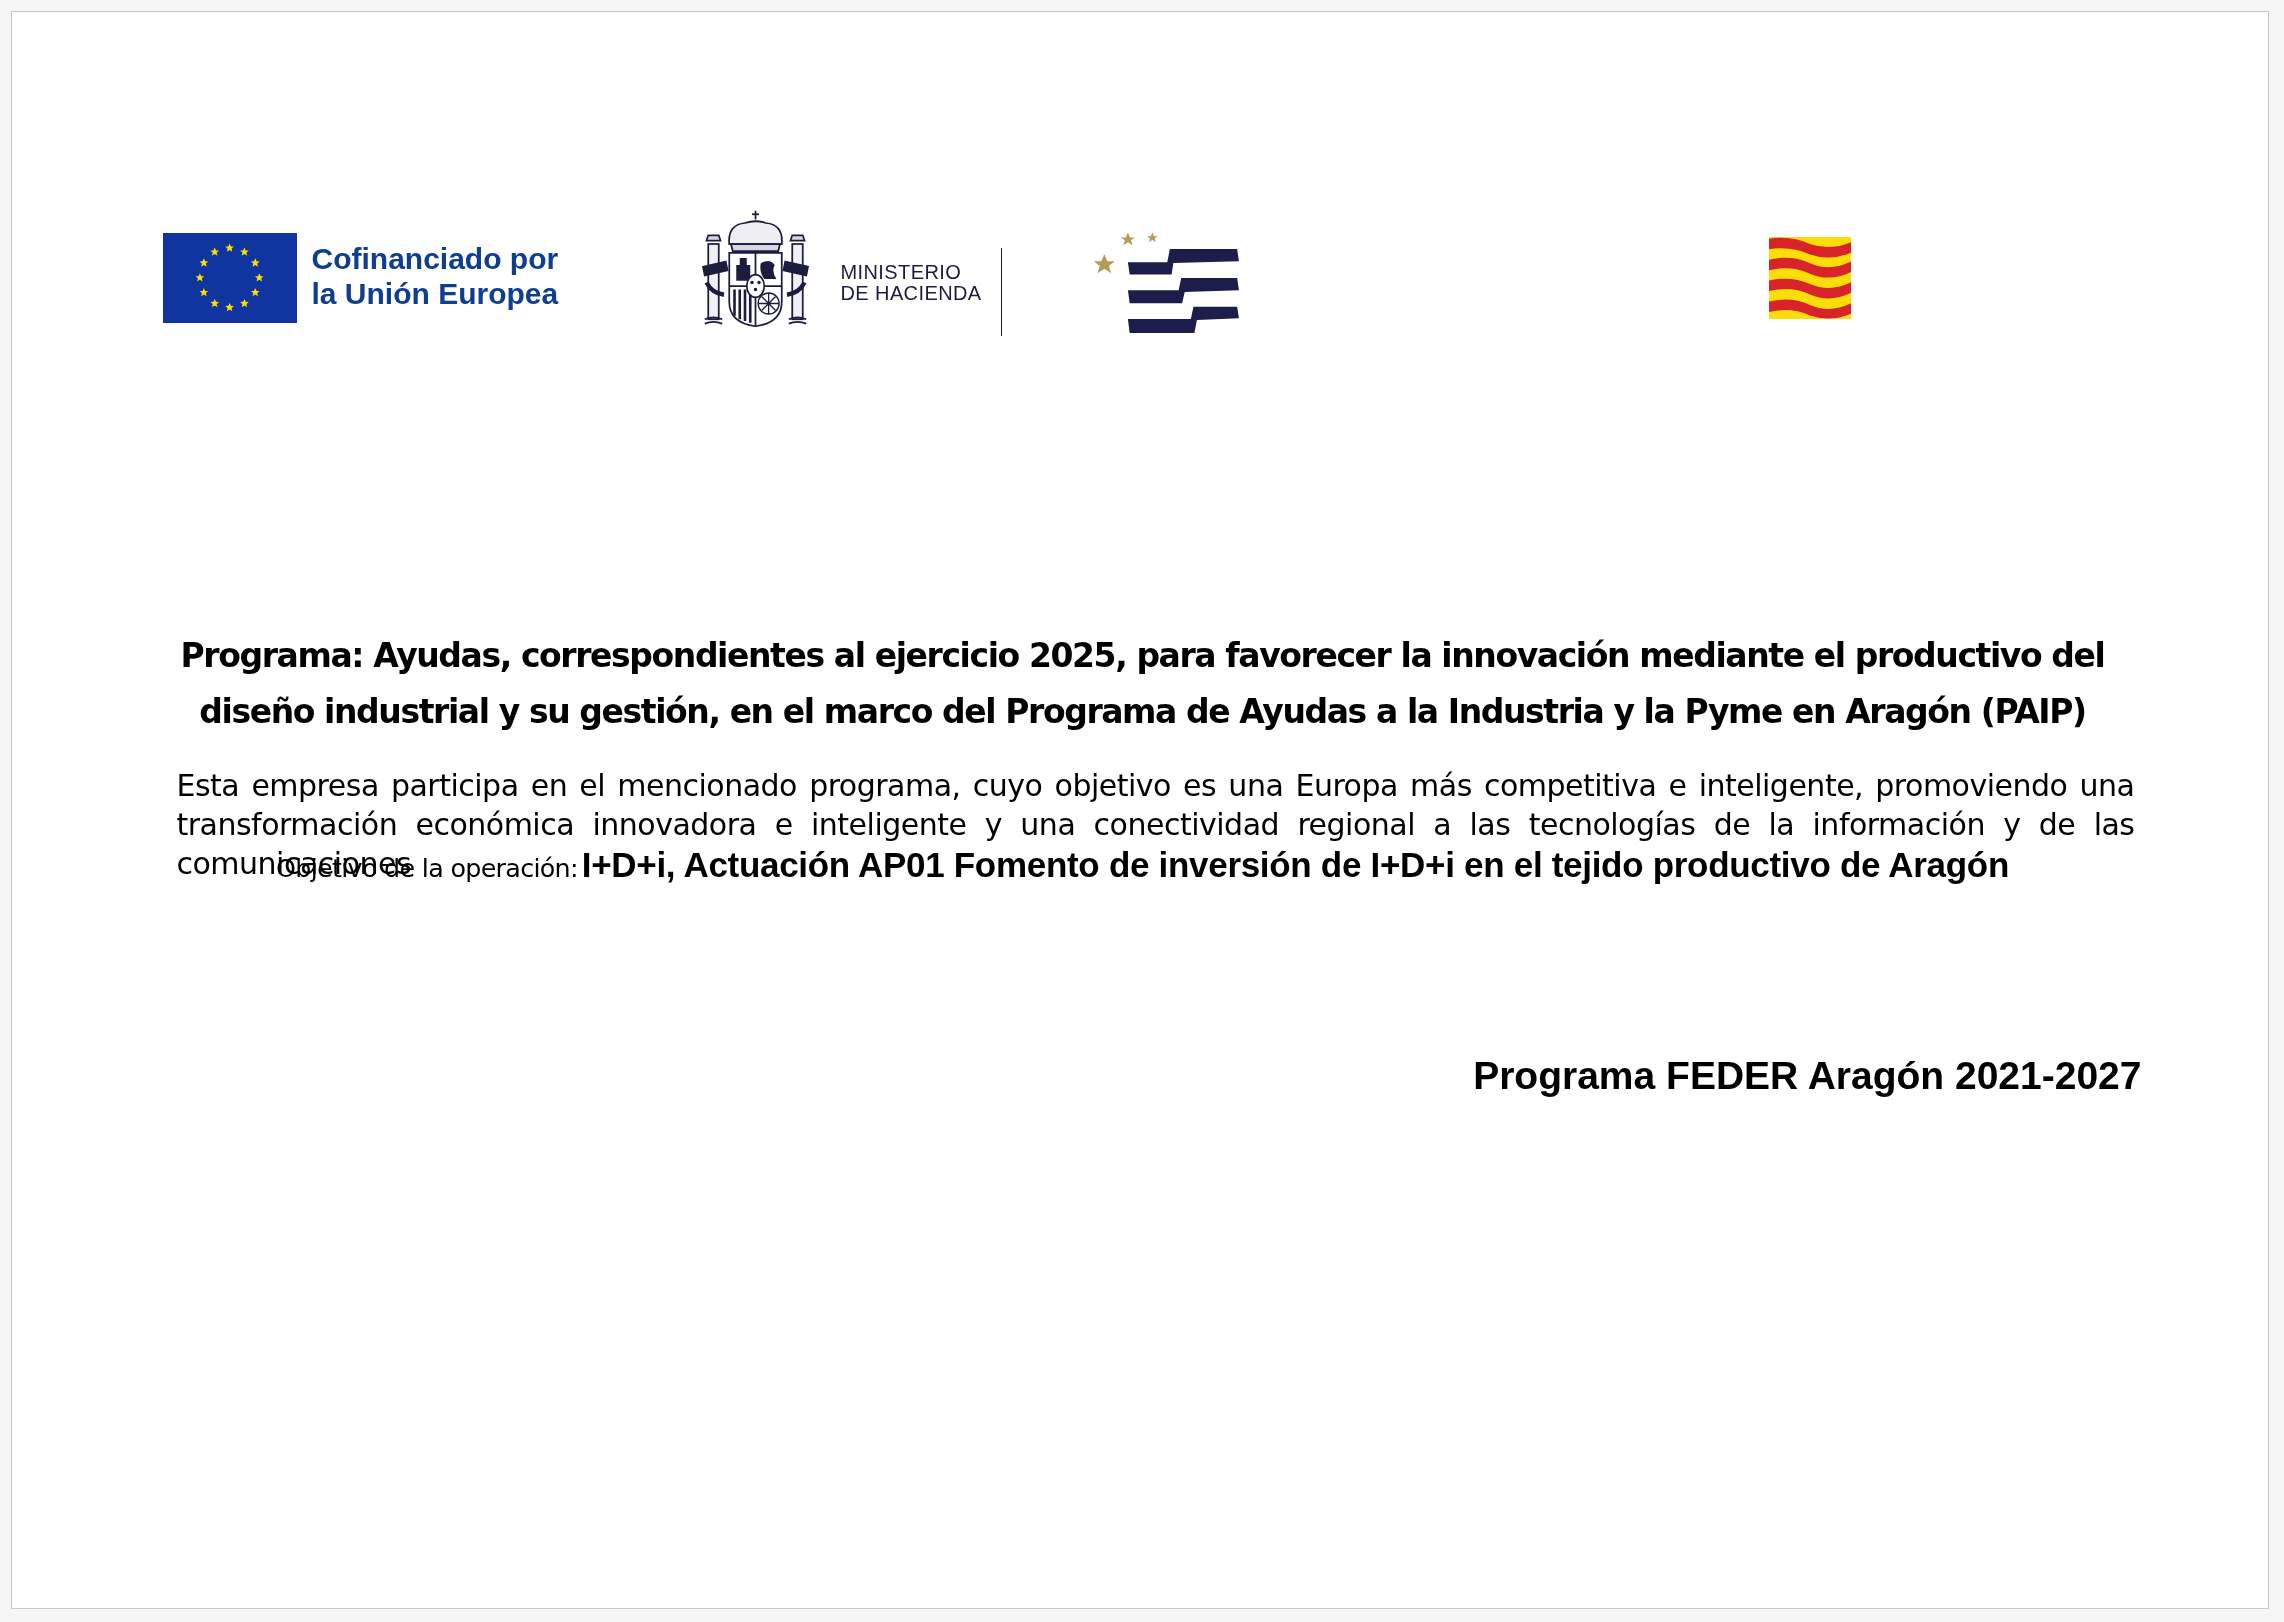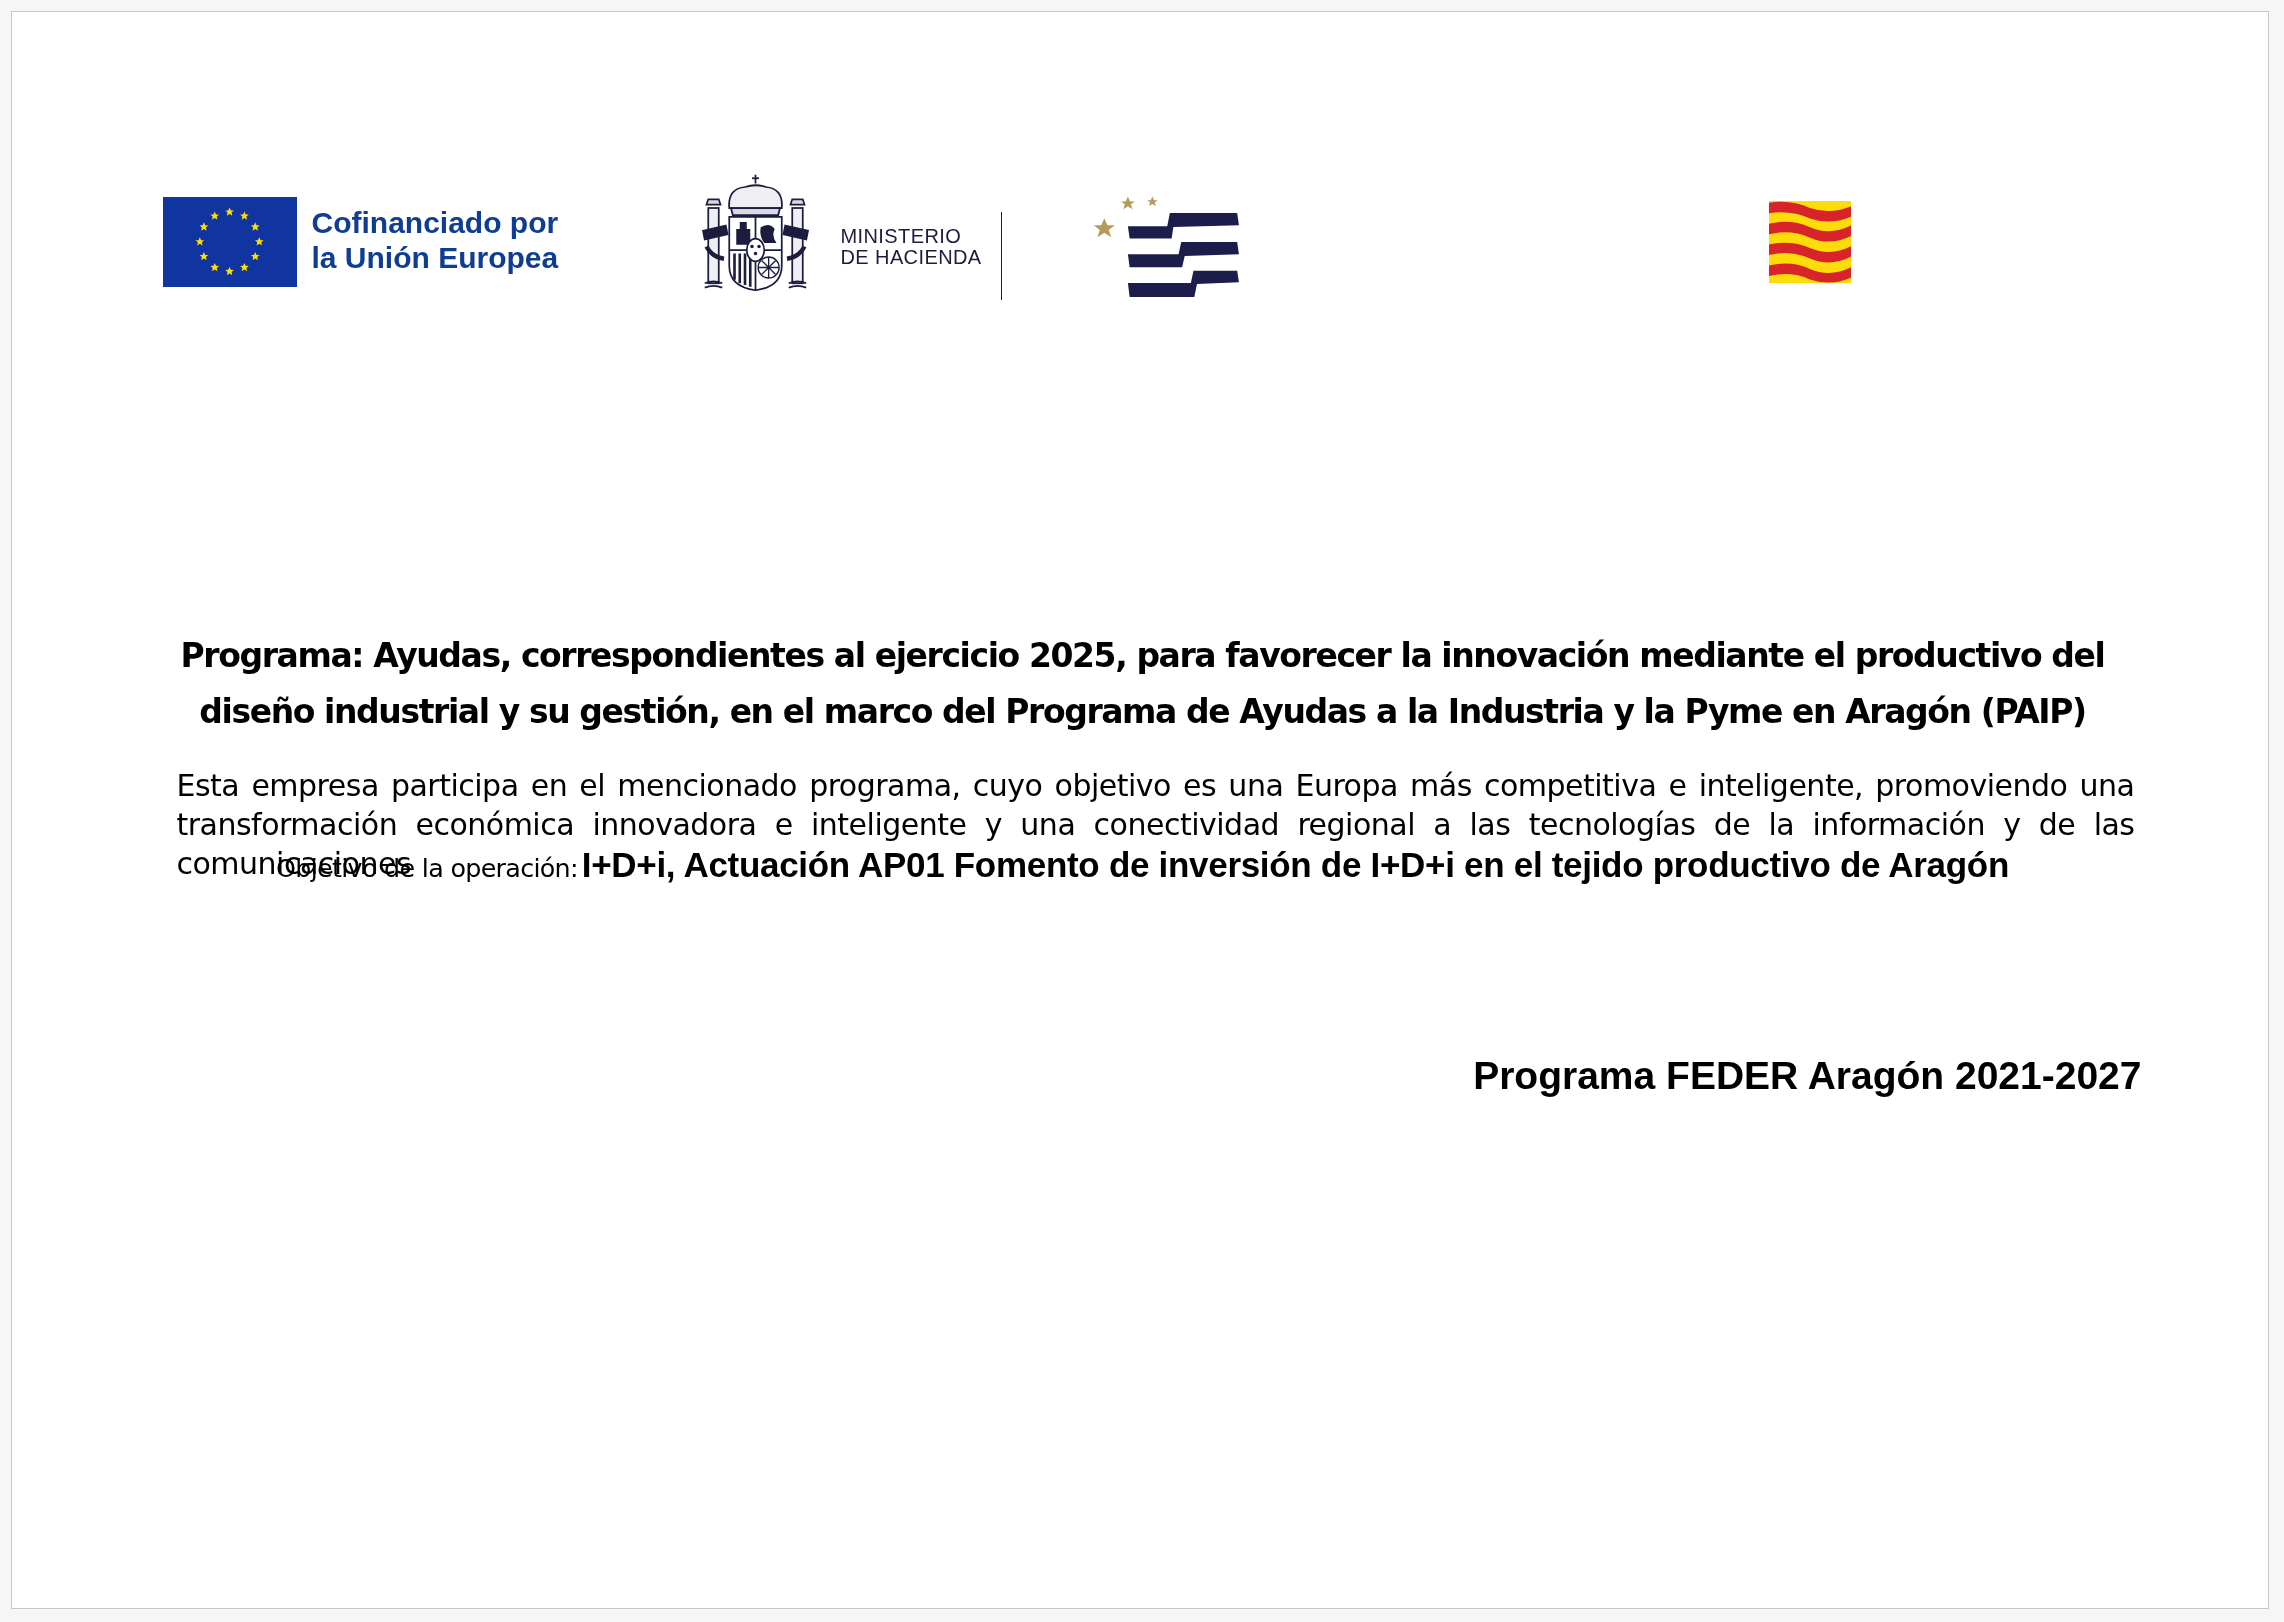--- a/index.html
+++ b/index.html
@@ -12,21 +12,21 @@
   }
   .page {
     position: absolute;
     left: 10.5px; top: 10.5px;
     width: 2258px; height: 1598px;
     background: #ffffff;
     border: 1.8px solid #c8c8c8;
     box-sizing: border-box;
   }
   
-  .logo { position: absolute; }
+  .logo { position: absolute; margin-top: 36px; }
   .eu-logo { left: 151px; top: 185px; width: 421px; height: 93px; }
   .eu-flag { position: absolute; left: 0; top: 0; width: 134px; height: 90px; background: #1034a0; }
   .eu-text {
     position: absolute; left: 149px; top: 8.8px;
     color: #0f3d91; font-weight: bold; font-size: 30px; line-height: 35px;
     white-space: nowrap;
   }
   .min-logo { left: 689px; top: 161px; width: 316px; height: 132px; }
   .coat { position: absolute; left: 0; top: 0; width: 109px; height: 119px; }
   .min-text {

